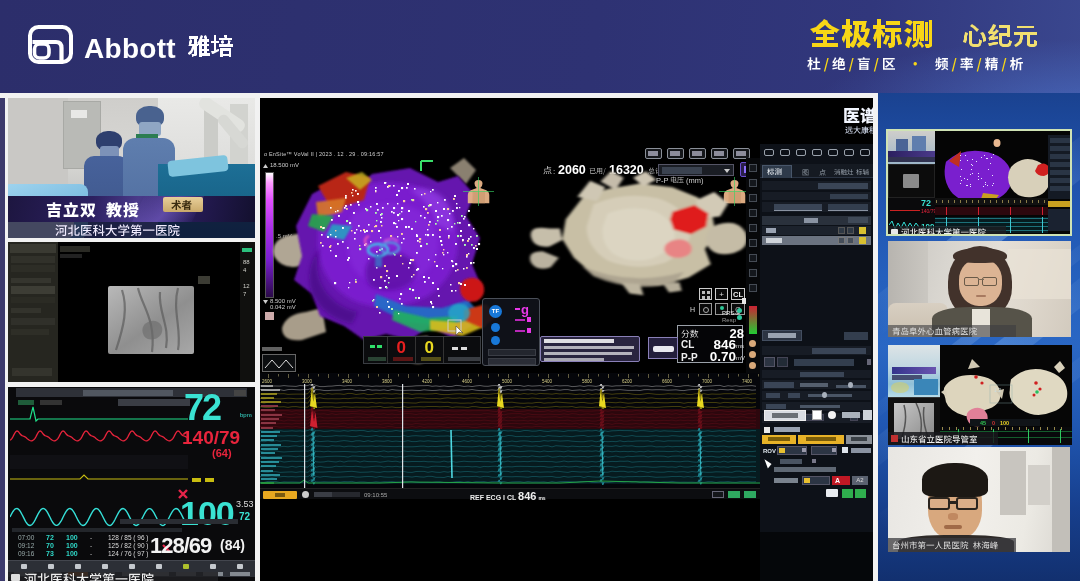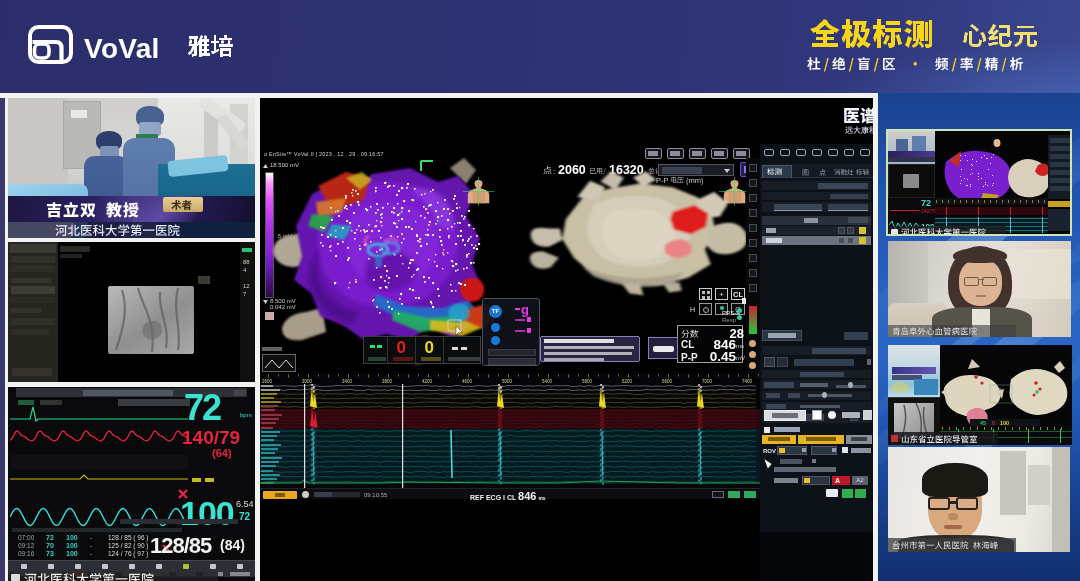--- a/index.html
+++ b/index.html
@@ -7,21 +7,21 @@
 </style></head><body>
 <div class="abs" style="left:0;top:0;width:1080px;height:94px;
 background:linear-gradient(97deg,#2c2e6b 0%,#2e3273 55%,#31377c 80%,#3a478f 100%);">
 <div class="abs" style="right:0;top:40px;width:260px;height:54px;background:radial-gradient(ellipse at 100% 120%,rgba(80,125,215,.5),rgba(80,125,215,0) 72%);"></div>
 </div>
 <svg class="abs" style="left:28px;top:25px" width="46" height="40" viewBox="0 0 46 40">
 <rect x="2" y="2" width="41" height="35" rx="8.5" fill="none" stroke="#fff" stroke-width="4"></rect>
 <path d="M4.5 17 H28 Q33.5 17 33.5 23 V35.5" fill="none" stroke="#fff" stroke-width="4.2"></path>
 <rect x="6.5" y="19" width="14.5" height="14" rx="5" fill="none" stroke="#fff" stroke-width="3.6"></rect>
 </svg>
-<div class="abs" style="left:84px;top:33px;color:#fff;font-weight:bold;font-size:28px;letter-spacing:.3px">VoVal</div>
+<div class="abs" style="left:84px;top:33px;color:#fff;font-weight:bold;font-size:28px;letter-spacing:.3px">Abbott</div>
 <svg style="position:absolute;left:187px;top:30.5px;" width="49" height="30" viewBox="0 -24 49 30">
     <path d="M3 -11H11V-9H3ZM2 -19H11V-16H2ZM6 -10 8 -9Q7 -7 7 -6Q6 -4 5 -2Q4 -1 2 0Q2 0 2 0Q2 -1 1 -1Q1 -1 1 -2Q1 -2 2 -3Q3 -4 4 -5Q4 -6 5 -8Q5 -9 6 -10ZM7 -18H10V-1Q10 0 10 0Q9 1 9 1Q8 1 7 1Q6 2 5 2Q5 1 5 0Q5 -1 4 -1Q5 -1 6 -1Q7 -1 7 -1Q7 -1 7 -1Q7 -1 7 -1ZM3 -16 5 -15Q5 -14 5 -13Q5 -12 4 -11Q4 -9 4 -9H1Q2 -9 2 -11Q2 -12 2 -13Q3 -15 3 -16ZM13 -11H22V-9H13ZM14 -6H22V-4H14ZM14 -2H23V1H14ZM14 -20 16 -19Q16 -18 15 -16Q14 -14 14 -12Q13 -11 12 -10Q12 -10 11 -10Q11 -11 11 -11Q10 -12 10 -12Q11 -13 12 -15Q13 -18 14 -20ZM15 -16H22V-13H15V2H12V-13L14 -16ZM17 -14H20V0H17ZM17 -19 19 -20Q19 -19 20 -18Q20 -17 20 -16L18 -15Q18 -16 17 -17Q17 -18 17 -19Z M35 -1H43V1H35ZM33 -7H44V2H42V-4H36V2H33ZM32 -17H45V-15H32ZM32 -11H46V-8H32ZM41 -15 44 -14Q44 -14 43 -13Q43 -12 43 -11Q43 -11 42 -10L40 -11Q40 -11 41 -12Q41 -13 41 -14Q41 -14 41 -15ZM34 -14 36 -15Q37 -14 37 -13Q37 -12 37 -12L35 -11Q35 -12 34 -12Q34 -13 34 -14ZM37 -20 40 -20Q40 -19 40 -19Q40 -18 40 -17L38 -17Q38 -17 37 -18Q37 -19 37 -20ZM24 -14H32V-12H24ZM27 -20H29V-4H27ZM24 -4Q25 -4 26 -4Q28 -5 29 -5Q30 -6 32 -6L32 -4Q30 -3 28 -2Q27 -1 25 -1Z" fill="#fff"></path>
   </svg>
 <svg style="position:absolute;left:810px;top:15px;" width="127" height="38" viewBox="0 -30 127 38">
     <path d="M6 -8H24V-5H6ZM6 -15H24V-11H6ZM2 -2H28V2H2ZM13 -13H17V0H13ZM14 -26 18 -24Q16 -21 14 -19Q11 -17 9 -15Q6 -13 3 -12Q3 -13 2 -14Q1 -15 0 -16Q3 -17 6 -18Q8 -20 10 -22Q13 -24 14 -26ZM16 -25Q19 -21 22 -19Q26 -17 30 -15Q29 -15 28 -14Q27 -13 27 -12Q24 -13 22 -15Q19 -16 17 -18Q15 -20 13 -23Z M32 -20H42V-16H32ZM36 -26H40V3H36ZM36 -17 38 -16Q38 -14 37 -12Q37 -10 36 -8Q36 -7 35 -5Q34 -3 34 -2Q33 -3 33 -4Q33 -4 32 -5Q32 -6 32 -7Q32 -8 33 -9Q34 -10 34 -11Q35 -13 35 -14Q35 -16 36 -17ZM39 -16Q40 -16 40 -15Q41 -14 41 -13Q42 -12 42 -12Q43 -11 43 -10L41 -8Q40 -8 40 -9Q40 -10 39 -11Q39 -12 38 -13Q38 -14 38 -15ZM45 -22 49 -22Q49 -18 49 -14Q48 -11 47 -7Q47 -4 46 -2Q45 1 43 3Q43 3 42 2Q41 2 40 1Q40 1 39 0Q41 -2 43 -5Q44 -9 44 -13Q45 -17 45 -22ZM43 -24H53V-20H43ZM53 -16H56V-13H52ZM56 -16H56L57 -17L60 -16Q59 -11 57 -7Q56 -4 54 -1Q51 1 49 3Q48 2 48 2Q47 1 47 0Q46 0 46 0Q48 -2 50 -4Q52 -6 54 -9Q55 -12 56 -16ZM48 -14Q49 -11 51 -8Q53 -6 55 -4Q58 -2 61 -1Q60 0 60 0Q59 1 59 2Q58 2 58 3Q55 1 52 -1Q50 -3 48 -6Q46 -9 45 -13ZM53 -24H57Q56 -22 56 -20Q56 -18 55 -16Q55 -14 54 -13H50Q51 -14 51 -16Q51 -18 52 -20Q52 -22 53 -24Z M76 -24H90V-20H76ZM75 -17H91V-13H75ZM81 -15H85V-2Q85 -1 85 0Q84 1 84 2Q83 2 81 3Q80 3 79 3Q79 2 78 0Q78 -1 78 -2Q78 -2 79 -2Q80 -2 80 -2Q80 -2 81 -2Q81 -2 81 -2ZM85 -9 89 -11Q90 -9 90 -7Q91 -6 91 -4Q92 -2 92 -1L88 0Q88 -1 88 -2Q87 -4 87 -6Q86 -8 85 -9ZM76 -10 80 -9Q79 -8 79 -6Q78 -4 77 -3Q77 -1 76 0Q76 0 75 -1Q74 -1 74 -1Q73 -2 73 -2Q74 -4 75 -6Q75 -8 76 -10ZM63 -20H75V-16H63ZM67 -26H71V3H67ZM67 -17 69 -16Q69 -15 68 -13Q68 -11 67 -9Q67 -7 66 -5Q66 -4 65 -3Q65 -3 64 -4Q64 -5 64 -6Q63 -6 63 -7Q64 -8 64 -10Q65 -12 66 -14Q66 -15 67 -17ZM71 -16Q72 -15 72 -15Q73 -14 73 -13Q74 -12 75 -12Q75 -11 75 -11L73 -7Q73 -8 72 -9Q72 -10 71 -11Q71 -12 70 -12Q70 -13 69 -14Z M108 -2 111 -4Q111 -3 112 -2Q113 -1 113 0Q114 0 114 1L112 3Q111 2 111 1Q110 0 109 -1Q109 -1 108 -2ZM103 -24H114V-4H110V-21H106V-4H103ZM119 -25H122V-1Q122 0 122 1Q121 2 121 2Q120 2 119 3Q117 3 116 3Q116 2 115 1Q115 0 115 -1Q116 -1 117 -1Q118 -1 118 -1Q119 -1 119 -1ZM115 -23H118V-4H115ZM107 -20H110V-8Q110 -6 109 -5Q109 -3 108 -2Q108 0 107 1Q105 2 103 3Q103 3 103 2Q103 2 102 1Q102 1 102 0Q103 0 104 -1Q105 -2 106 -3Q106 -4 106 -5Q107 -7 107 -8ZM95 -22 98 -25Q99 -25 100 -25Q101 -24 102 -24Q102 -23 103 -23L100 -19Q100 -20 99 -20Q98 -21 97 -21Q96 -22 95 -22ZM94 -14 97 -17Q98 -17 98 -17Q99 -16 100 -16Q101 -15 102 -15L99 -11Q99 -12 98 -12Q97 -13 96 -13Q95 -14 94 -14ZM95 0Q95 -1 96 -2Q97 -4 97 -6Q98 -8 98 -9L102 -7Q102 -5 101 -4Q100 -2 100 -1Q99 1 99 3Z" fill="#f8d616"></path>
   </svg>
 <svg style="position:absolute;left:962px;top:20px;" width="79" height="32" viewBox="0 -25 79 32">
     <path d="M7 -14H10V-2Q10 -2 11 -1Q11 -1 12 -1Q12 -1 13 -1Q13 -1 14 -1Q14 -1 15 -1Q15 -1 15 -1Q16 -1 16 -1Q17 -2 17 -3Q17 -4 17 -6Q18 -6 18 -5Q18 -5 19 -5Q20 -5 20 -4Q20 -2 19 -1Q19 1 18 1Q17 2 16 2Q16 2 15 2Q15 2 14 2Q14 2 13 2Q13 2 12 2Q12 2 12 2Q10 2 9 1Q8 1 8 0Q7 -1 7 -2ZM3 -13 6 -12Q6 -10 5 -9Q5 -7 5 -5Q4 -3 4 -2L1 -3Q1 -4 2 -6Q2 -7 2 -9Q3 -11 3 -13ZM18 -12 21 -13Q22 -12 23 -10Q23 -9 24 -7Q24 -5 24 -4L21 -3Q21 -4 21 -6Q20 -7 20 -9Q19 -11 18 -12ZM8 -19 10 -21Q11 -20 13 -19Q14 -18 15 -17Q16 -16 17 -16L15 -13Q14 -14 13 -15Q12 -16 11 -17Q9 -18 8 -19Z M27 -4Q27 -5 27 -5Q27 -6 27 -6Q26 -7 26 -7Q27 -7 27 -8Q28 -8 28 -9Q29 -9 30 -10Q30 -10 31 -11Q32 -12 33 -14Q34 -15 34 -16L37 -14Q35 -12 33 -10Q31 -7 29 -6V-6Q29 -6 29 -6Q29 -5 28 -5Q28 -5 27 -5Q27 -4 27 -4ZM27 -4 27 -7 28 -8 36 -9Q36 -8 36 -7Q36 -6 36 -6Q33 -6 32 -5Q30 -5 29 -5Q28 -5 28 -5Q27 -4 27 -4ZM27 -10Q27 -11 27 -11Q27 -12 26 -12Q26 -13 26 -13Q26 -13 27 -14Q27 -14 28 -15Q28 -15 28 -16Q29 -16 29 -17Q30 -18 30 -19Q31 -20 31 -21L34 -20Q34 -19 33 -17Q32 -16 31 -14Q30 -13 29 -12V-12Q29 -12 29 -12Q28 -12 28 -11Q28 -11 27 -11Q27 -11 27 -10ZM27 -10 27 -12 28 -13 34 -14Q33 -13 33 -12Q33 -12 33 -11Q31 -11 30 -11Q29 -11 29 -11Q28 -11 28 -11Q27 -10 27 -10ZM26 -2Q28 -2 29 -2Q31 -3 32 -3Q34 -3 36 -3L36 -1Q34 0 31 0Q29 1 27 1ZM38 -12H48V-9H38ZM37 -12H40V-2Q40 -2 41 -1Q41 -1 42 -1Q42 -1 42 -1Q43 -1 43 -1Q44 -1 44 -1Q44 -1 45 -1Q45 -1 45 -1Q46 -1 46 -2Q47 -2 47 -3Q47 -3 47 -5Q47 -5 48 -5Q48 -4 49 -4Q49 -4 50 -4Q50 -2 49 -1Q49 1 48 1Q47 2 46 2Q45 2 45 2Q45 2 44 2Q44 2 43 2Q42 2 42 2Q42 2 41 2Q40 2 39 1Q38 1 38 0Q37 -1 37 -2ZM37 -20H48V-8H45V-17H37Z M65 -11H68V-2Q68 -1 68 -1Q68 -1 69 -1Q69 -1 70 -1Q70 -1 70 -1Q71 -1 71 -1Q71 -1 71 -1Q72 -1 72 -1Q72 -2 72 -3Q72 -3 72 -5Q73 -5 73 -5Q74 -5 74 -4Q75 -4 75 -4Q75 -2 75 0Q74 1 74 1Q73 2 72 2Q71 2 71 2Q71 2 70 2Q70 2 69 2Q69 2 69 2Q67 2 66 1Q66 1 65 0Q65 -1 65 -2ZM52 -13H75V-10H52ZM55 -19H72V-17H55ZM58 -10H61Q61 -8 61 -6Q60 -5 60 -3Q59 -1 57 0Q56 1 54 2Q53 2 53 1Q52 0 52 0Q54 -1 55 -2Q56 -3 57 -4Q57 -6 58 -7Q58 -9 58 -10Z" fill="#f2e070"></path>
   </svg>
 <svg style="position:absolute;left:807px;top:55px" width="222" height="18" viewBox="0 -14 222 18">
@@ -154,23 +154,23 @@
     <div class="abs" style="left:176px;top:6px;font-size:36px;font-weight:bold;color:#3ae2d2;line-height:30px;letter-spacing:-2px">72</div>
     <div class="abs" style="left:232px;top:25px;font-size:6px;color:#3ae2d2">bpm</div>
     <div class="abs" style="left:174px;top:42px;font-size:19px;font-weight:bold;color:#e8243c;line-height:18px">140/79</div>
     <div class="abs" style="left:204px;top:61px;font-size:11px;font-weight:bold;color:#e8243c;line-height:11px">(64)</div>
     <div class="abs" style="left:184px;top:91px;width:9px;height:4px;background:#c8bc10"></div>
     <div class="abs" style="left:197px;top:91px;width:9px;height:4px;background:#c8bc10"></div>
     <svg class="abs" style="left:170px;top:102px" width="10" height="10">
       <path d="M1 1 L9 9 M9 1 L1 9" stroke="#e8244a" stroke-width="2.4"></path>
     </svg>
     <div class="abs" style="left:172px;top:112px;font-size:34px;font-weight:bold;color:#3ae2d2;line-height:29px;letter-spacing:-1px">100</div>
-    <div class="abs" style="left:228px;top:113px;font-size:9px;color:#ddd;line-height:9px">6.54</div>
+    <div class="abs" style="left:228px;top:113px;font-size:9px;color:#ddd;line-height:9px">3.53</div>
     <div class="abs" style="left:231px;top:125px;font-size:10px;font-weight:bold;color:#3ae2d2;line-height:10px">72</div>
-    <div class="abs" style="left:142px;top:148px;font-size:22px;font-weight:bold;color:#f2f2f2;line-height:22px;letter-spacing:-1px">128/85</div>
+    <div class="abs" style="left:142px;top:148px;font-size:22px;font-weight:bold;color:#f2f2f2;line-height:22px;letter-spacing:-1px">128/69</div>
     <div class="abs" style="left:212px;top:151px;font-size:14px;font-weight:bold;color:#f2f2f2;line-height:15px">(84)</div>
     <div class="abs" style="left:112px;top:132px;width:118px;height:5px;background:#2a2d33"></div>
     <div class="abs" style="left:0;top:173px;width:247px;height:17px;background:#2c2f36;border-top:1px solid #43464e"></div>
     <div class="abs" style="left:13px;top:177px;width:6px;height:5px;background:#dfe3e8;border-radius:1px;opacity:.85"></div>
     <div class="abs" style="left:6px;top:185px;width:20px;height:4px;background:#9aa0a8;opacity:.8"></div>
     <div class="abs" style="left:40px;top:177px;width:6px;height:5px;background:#dfe3e8;border-radius:1px;opacity:.85"></div>
     <div class="abs" style="left:33px;top:185px;width:20px;height:4px;background:#9aa0a8;opacity:.8"></div>
     <div class="abs" style="left:67px;top:177px;width:6px;height:5px;background:#dfe3e8;border-radius:1px;opacity:.85"></div>
     <div class="abs" style="left:60px;top:185px;width:20px;height:4px;background:#e07820;opacity:.8"></div>
     <div class="abs" style="left:94px;top:177px;width:6px;height:5px;background:#dfe3e8;border-radius:1px;opacity:.85"></div>
@@ -657,21 +657,21 @@
     <div class="abs" style="left:482px;top:200px;width:11px;height:6px;background:#e8e8e8"></div>
     <div class="abs" style="left:477px;top:210px;width:5px;height:5px;border-radius:50%;background:#2fc8a0"></div>
     <div class="abs" style="left:477px;top:217px;width:5px;height:5px;border-radius:50%;background:#2fc8a0"></div>
     <div class="abs" style="left:430px;top:208px;color:#ddd;font-size:7px">H</div>
     <div class="abs" style="left:417px;top:227px;width:66px;height:38px;background:#050507;border:1px solid #9aa0a8">
 <div style="position:absolute;left:24px;top:1px;width:42px;height:13px;text-align:right;font-size:13px;color:#fff;font-weight:bold;line-height:13px">28</div>
 <div style="position:absolute;left:3px;top:13px;font-size:10px;color:#eee;font-weight:bold;line-height:11px">CL</div>
 <div style="position:absolute;left:14px;top:12px;width:44px;height:13px;text-align:right;font-size:13.5px;color:#fff;font-weight:bold;line-height:13px">846</div>
 <div style="position:absolute;left:58px;top:17px;font-size:6px;color:#ddd">ms</div>
 <div style="position:absolute;left:3px;top:26px;font-size:10px;color:#eee;font-weight:bold;line-height:11px">P-P</div>
-<div style="position:absolute;left:14px;top:24px;width:44px;height:13px;text-align:right;font-size:13.5px;color:#fff;font-weight:bold;line-height:13px">0.45</div>
+<div style="position:absolute;left:14px;top:24px;width:44px;height:13px;text-align:right;font-size:13.5px;color:#fff;font-weight:bold;line-height:13px">0.70</div>
 <div style="position:absolute;left:58px;top:29px;font-size:6px;color:#ddd">mV</div>
 <svg style="position:absolute;left:3px;top:2px" width="22" height="12" viewBox="0 -9 22 12">
         <path d="M1.5 -3.7H6.1V-3.1H1.5ZM5.9 -3.7H6.5Q6.5 -3.7 6.5 -3.6Q6.5 -3.6 6.5 -3.5Q6.5 -3.4 6.5 -3.4Q6.4 -2.5 6.4 -1.8Q6.4 -1.2 6.3 -0.8Q6.2 -0.3 6.2 -0.1Q6.1 0.2 6 0.3Q5.9 0.4 5.7 0.5Q5.6 0.5 5.4 0.5Q5.2 0.6 4.8 0.6Q4.5 0.6 4.1 0.5Q4.1 0.4 4 0.2Q4 0.1 3.9 -0.1Q4.3 0 4.6 0Q5 0 5.1 0Q5.3 0 5.4 -0.1Q5.5 -0.2 5.6 -0.6Q5.7 -1 5.8 -1.7Q5.8 -2.4 5.9 -3.6ZM2.6 -6.6 3.2 -6.4Q3 -5.7 2.6 -5.1Q2.2 -4.5 1.8 -4Q1.3 -3.5 0.9 -3.1Q0.8 -3.1 0.7 -3.2Q0.6 -3.3 0.5 -3.4Q0.4 -3.5 0.4 -3.5Q0.8 -3.9 1.3 -4.4Q1.7 -4.8 2 -5.4Q2.4 -6 2.6 -6.6ZM5.4 -6.6Q5.6 -6.2 5.8 -5.8Q6.1 -5.3 6.4 -4.9Q6.7 -4.5 7 -4.2Q7.4 -3.9 7.7 -3.6Q7.6 -3.6 7.5 -3.5Q7.4 -3.4 7.3 -3.3Q7.3 -3.2 7.2 -3.1Q6.9 -3.4 6.6 -3.8Q6.2 -4.1 5.9 -4.6Q5.6 -5 5.3 -5.5Q5 -5.9 4.8 -6.4ZM3.1 -3.5H3.7Q3.6 -2.9 3.5 -2.3Q3.4 -1.6 3.1 -1.1Q2.8 -0.5 2.2 -0.1Q1.7 0.4 0.9 0.7Q0.9 0.6 0.8 0.5Q0.7 0.4 0.7 0.3Q0.6 0.2 0.5 0.2Q1.3 -0.1 1.8 -0.5Q2.3 -0.9 2.5 -1.4Q2.8 -1.9 2.9 -2.4Q3 -3 3.1 -3.5Z M8.6 -2.6H11.6V-2.1H8.6ZM8.4 -5.2H12.3V-4.7H8.4ZM11.5 -6.6 12.1 -6.3Q11.9 -6.1 11.7 -5.8Q11.5 -5.5 11.3 -5.3L10.9 -5.5Q11 -5.6 11.2 -5.8Q11.3 -6 11.4 -6.2Q11.5 -6.4 11.5 -6.6ZM10.1 -6.7H10.6V-3.2H10.1ZM8.7 -6.3 9.1 -6.5Q9.3 -6.3 9.5 -6Q9.6 -5.7 9.7 -5.5L9.2 -5.3Q9.2 -5.5 9 -5.8Q8.9 -6.1 8.7 -6.3ZM10.1 -5 10.5 -4.8Q10.3 -4.5 10 -4.1Q9.7 -3.8 9.3 -3.5Q9 -3.2 8.6 -3Q8.6 -3.1 8.5 -3.3Q8.4 -3.4 8.3 -3.5Q8.6 -3.6 9 -3.9Q9.3 -4.1 9.6 -4.4Q9.9 -4.7 10.1 -5ZM10.5 -4.9Q10.6 -4.8 10.8 -4.7Q11.1 -4.5 11.3 -4.4Q11.5 -4.2 11.7 -4.1Q11.9 -4 12 -3.9L11.7 -3.5Q11.6 -3.6 11.4 -3.7Q11.2 -3.9 11 -4Q10.8 -4.2 10.6 -4.4Q10.4 -4.5 10.2 -4.6ZM12.9 -5.2H15.6V-4.6H12.9ZM13 -6.7 13.6 -6.6Q13.5 -5.8 13.3 -5.1Q13.1 -4.4 12.9 -3.8Q12.6 -3.2 12.3 -2.7Q12.3 -2.7 12.2 -2.8Q12.1 -2.9 12 -3Q11.9 -3 11.8 -3.1Q12.2 -3.5 12.4 -4.1Q12.6 -4.6 12.8 -5.3Q12.9 -5.9 13 -6.7ZM14.5 -4.8 15.1 -4.8Q14.9 -3.4 14.5 -2.4Q14.2 -1.4 13.5 -0.6Q12.9 0.1 11.9 0.7Q11.9 0.6 11.9 0.5Q11.8 0.4 11.7 0.3Q11.7 0.2 11.6 0.2Q12.5 -0.3 13.1 -1Q13.7 -1.7 14 -2.6Q14.4 -3.6 14.5 -4.8ZM13.2 -4.7Q13.4 -3.6 13.7 -2.7Q14 -1.7 14.5 -1Q15.1 -0.3 15.8 0.1Q15.7 0.2 15.6 0.3Q15.4 0.5 15.4 0.6Q14.6 0.1 14.1 -0.6Q13.6 -1.4 13.2 -2.4Q12.9 -3.4 12.7 -4.6ZM8.9 -1.2 9.3 -1.6Q9.7 -1.4 10.1 -1.2Q10.6 -1 11 -0.8Q11.4 -0.5 11.7 -0.3L11.3 0.1Q11 -0.2 10.6 -0.4Q10.2 -0.6 9.8 -0.8Q9.3 -1.1 8.9 -1.2ZM11.4 -2.6H11.5L11.6 -2.6L12 -2.5Q11.7 -1.6 11.2 -1Q10.7 -0.4 10 0Q9.4 0.4 8.6 0.6Q8.6 0.5 8.5 0.3Q8.4 0.2 8.3 0.1Q9 -0.1 9.7 -0.4Q10.3 -0.7 10.8 -1.2Q11.2 -1.8 11.4 -2.5ZM8.9 -1.2Q9.1 -1.5 9.2 -1.8Q9.4 -2.1 9.6 -2.5Q9.8 -2.8 9.9 -3.1L10.4 -3Q10.3 -2.7 10.1 -2.3Q9.9 -2 9.8 -1.7Q9.6 -1.4 9.4 -1.1Z" fill="#eee" transform="scale(1.1)"></path>
       </svg>
 </div>
     <div class="abs" style="left:388px;top:239px;width:30px;height:22px;background:rgba(70,60,120,.5);border:1px solid #8a80b8">
       <div style="position:absolute;left:4px;top:8px;width:21px;height:6px;background:#e8e8f0;border-radius:2px"></div>
     </div>
     <div class="abs" style="left:486px;top:60px;width:14px;height:290px;background:#07080a">
       <div style="position:absolute;left:3px;top:6px;width:8px;height:8px;border:1px solid #454b54;background:#14171c"></div>

